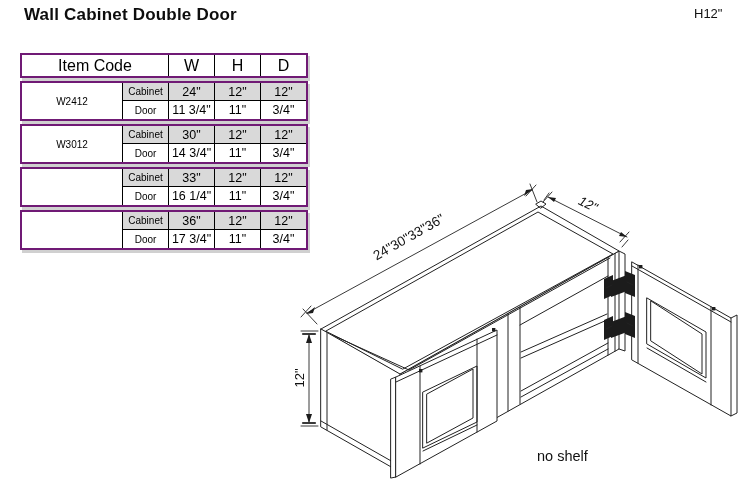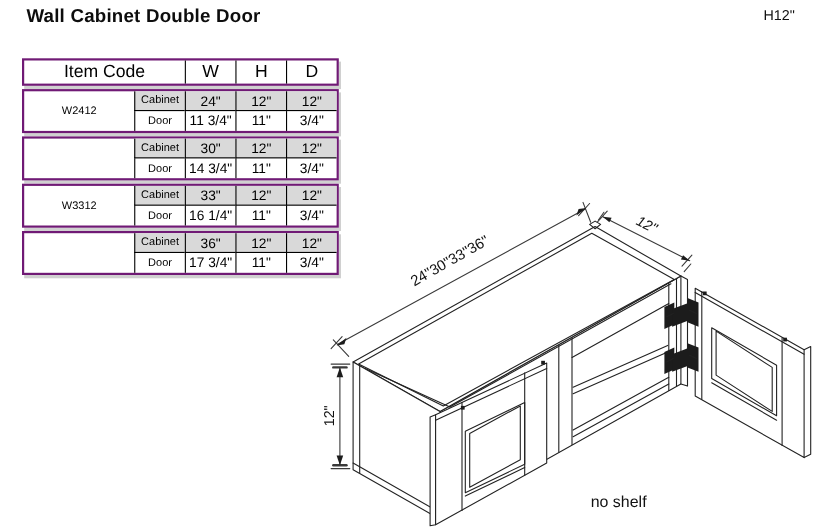--- a/index.html
+++ b/index.html
@@ -78,32 +78,32 @@
       <div class="c val bl bb gray r1 col3">24"</div>
       <div class="c val bl bb gray r1 col4">12"</div>
       <div class="c val bl bb gray r1 col5">12"</div>
       <div class="c lab bl r2 col2">Door</div>
       <div class="c val bl r2 col3">11 3/4"</div>
       <div class="c val bl r2 col4">11"</div>
       <div class="c val bl r2 col5">3/4"</div>
     </div>
 
     <div class="tblock grp">
+      <div class="c code">W3012</div>
       <div class="c lab bl bb gray r1 col2">Cabinet</div>
       <div class="c val bl bb gray r1 col3">30"</div>
       <div class="c val bl bb gray r1 col4">12"</div>
       <div class="c val bl bb gray r1 col5">12"</div>
       <div class="c lab bl r2 col2">Door</div>
       <div class="c val bl r2 col3">14 3/4"</div>
       <div class="c val bl r2 col4">11"</div>
       <div class="c val bl r2 col5">3/4"</div>
     </div>
 
     <div class="tblock grp">
-      <div class="c code">W3312</div>
       <div class="c lab bl bb gray r1 col2">Cabinet</div>
       <div class="c val bl bb gray r1 col3">33"</div>
       <div class="c val bl bb gray r1 col4">12"</div>
       <div class="c val bl bb gray r1 col5">12"</div>
       <div class="c lab bl r2 col2">Door</div>
       <div class="c val bl r2 col3">16 1/4"</div>
       <div class="c val bl r2 col4">11"</div>
       <div class="c val bl r2 col5">3/4"</div>
     </div>
 

